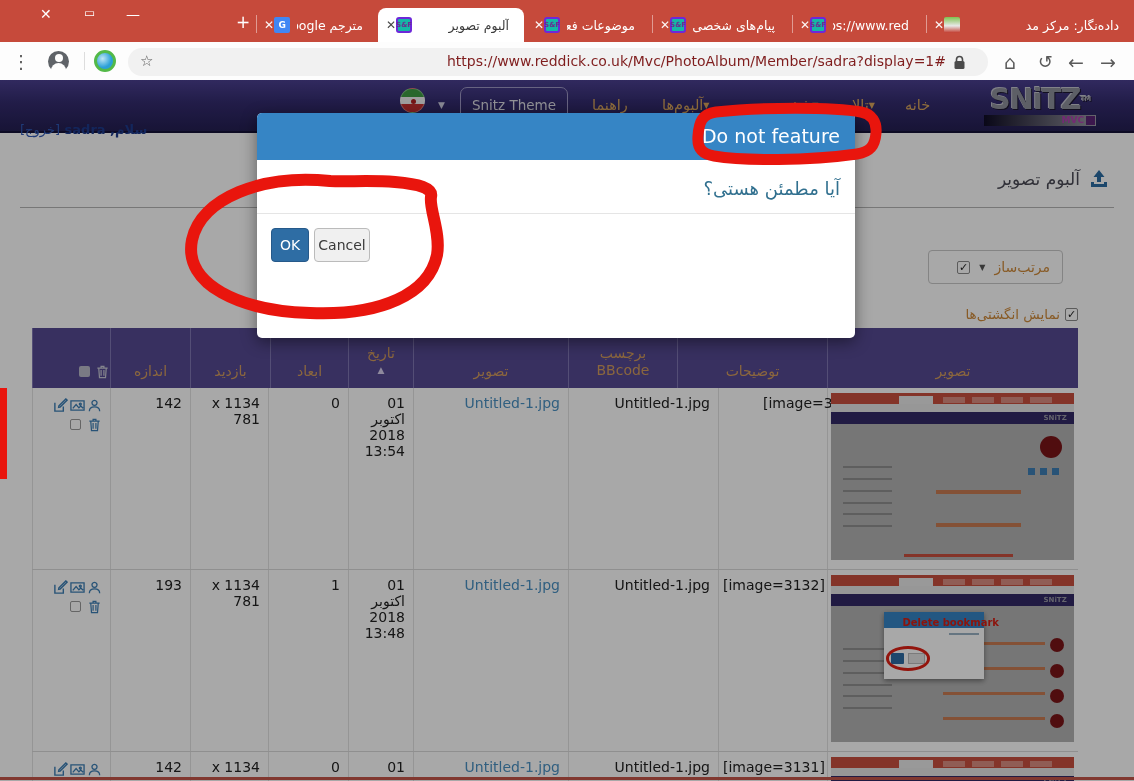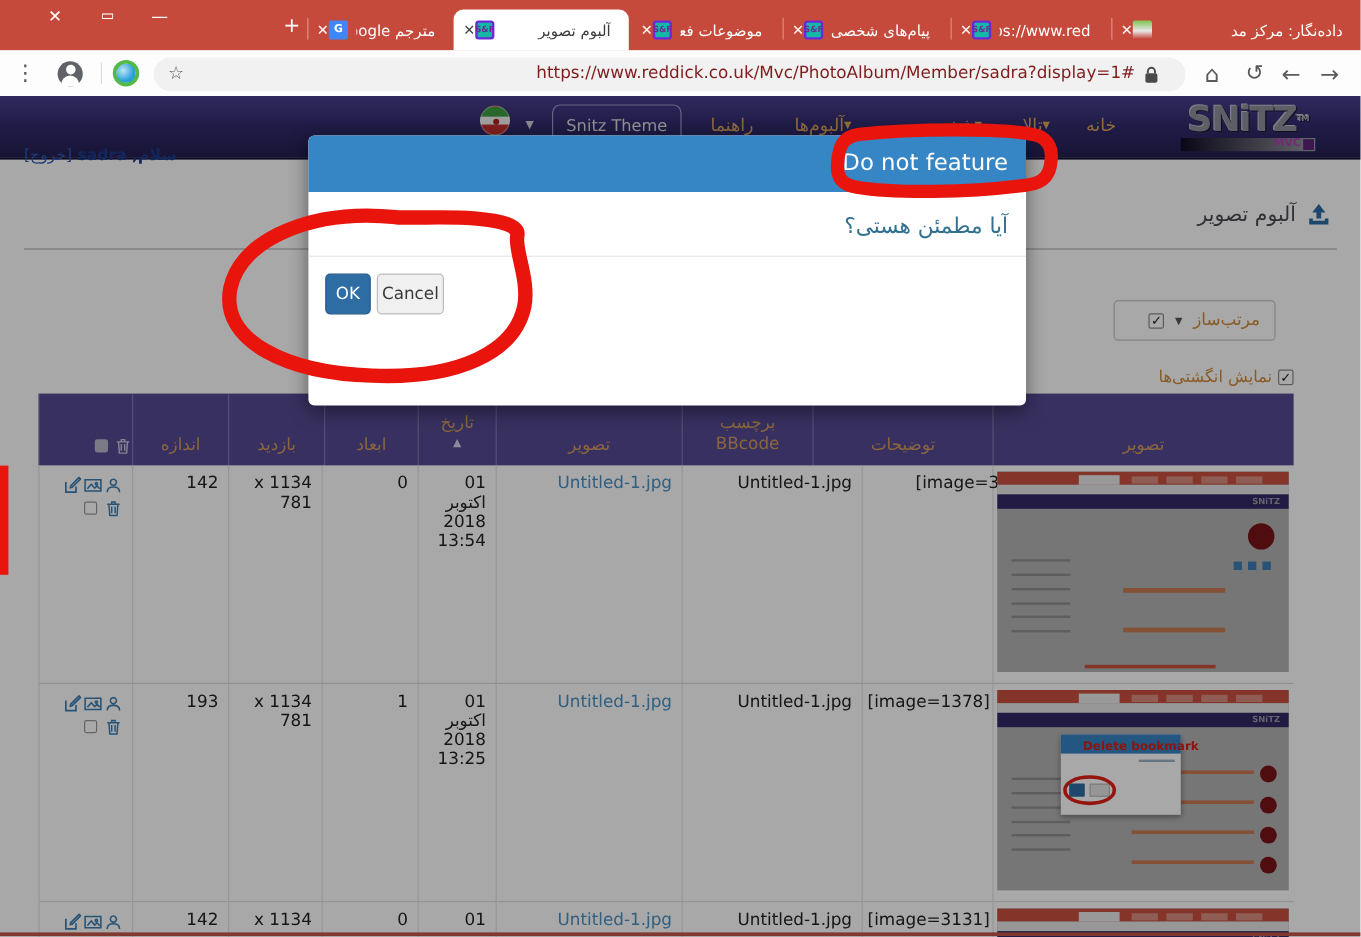--- a/index.html
+++ b/index.html
@@ -328,28 +328,28 @@
                 <div style="position: absolute; left: 22%; top: 22%; width: 41%; height: 40%; background: rgb(255, 255, 255); box-shadow: rgba(0, 0, 0, 0.4) 0px 2px 5px;">
                   <div style="position: absolute; left: 0px; top: 0px; width: 100%; height: 24%; background: rgb(54, 133, 197);"></div>
                   <div style="position: absolute; right: 5%; top: 32%; width: 30%; height: 2px; background: rgb(154, 178, 196);"></div>
                   <div style="position: absolute; left: 7%; top: 62%; width: 13%; height: 16%; background: rgb(46, 109, 164); border-radius: 1px;"></div>
                   <div style="position: absolute; left: 24%; top: 62%; width: 17%; height: 16%; background: rgb(228, 228, 228); border: 1px solid rgb(187, 187, 187);"></div>
                   <div style="position: absolute; left: 18%; top: 8%; font-size: 10px; font-weight: bold; color: rgb(212, 31, 20); white-space: nowrap;">Delete bookmark</div>
                   <div style="position: absolute; left: 2%; top: 52%; width: 44%; height: 36%; border: 3px solid rgb(224, 32, 21); border-radius: 50%;"></div>
                 </div>
               </div>
             </div>
-            <div class="cell c-bb" style="direction: ltr; text-align: right;">[image=1378]</div>
+            <div class="cell c-bb" style="direction: ltr; text-align: right;">[image=3132]</div>
             <div class="cell c-desc" style="direction: ltr; text-align: right;">Untitled-1.jpg</div>
             <div class="cell c-file" style="direction: ltr; text-align: right;"><div class="filelink" style="display: inline;">Untitled-1.jpg</div></div>
             <div class="cell c-date">
               <div class="dateln">01</div>
               <div class="dateln">اکتوبر</div>
               <div class="dateln">2018</div>
-              <div class="dateln">13:25</div>
+              <div class="dateln">13:48</div>
             </div>
             <div class="cell c-views">1</div>
             <div class="cell c-dims" style="direction: ltr; text-align: right;">
               <div>x 1134</div>
               <div>781</div>
             </div>
             <div class="cell c-size">193</div>
             <div class="cell c-act">
               <div class="acticons"><svg width="15" height="15" viewBox="0 0 16 16">
                   <path d="M2 5v9h9V9M6 10l1.6-.3L15 2.3 13.7 1 6.3 8.4z" stroke="#3d7fb5" fill="none" stroke-width="1.5"></path>

